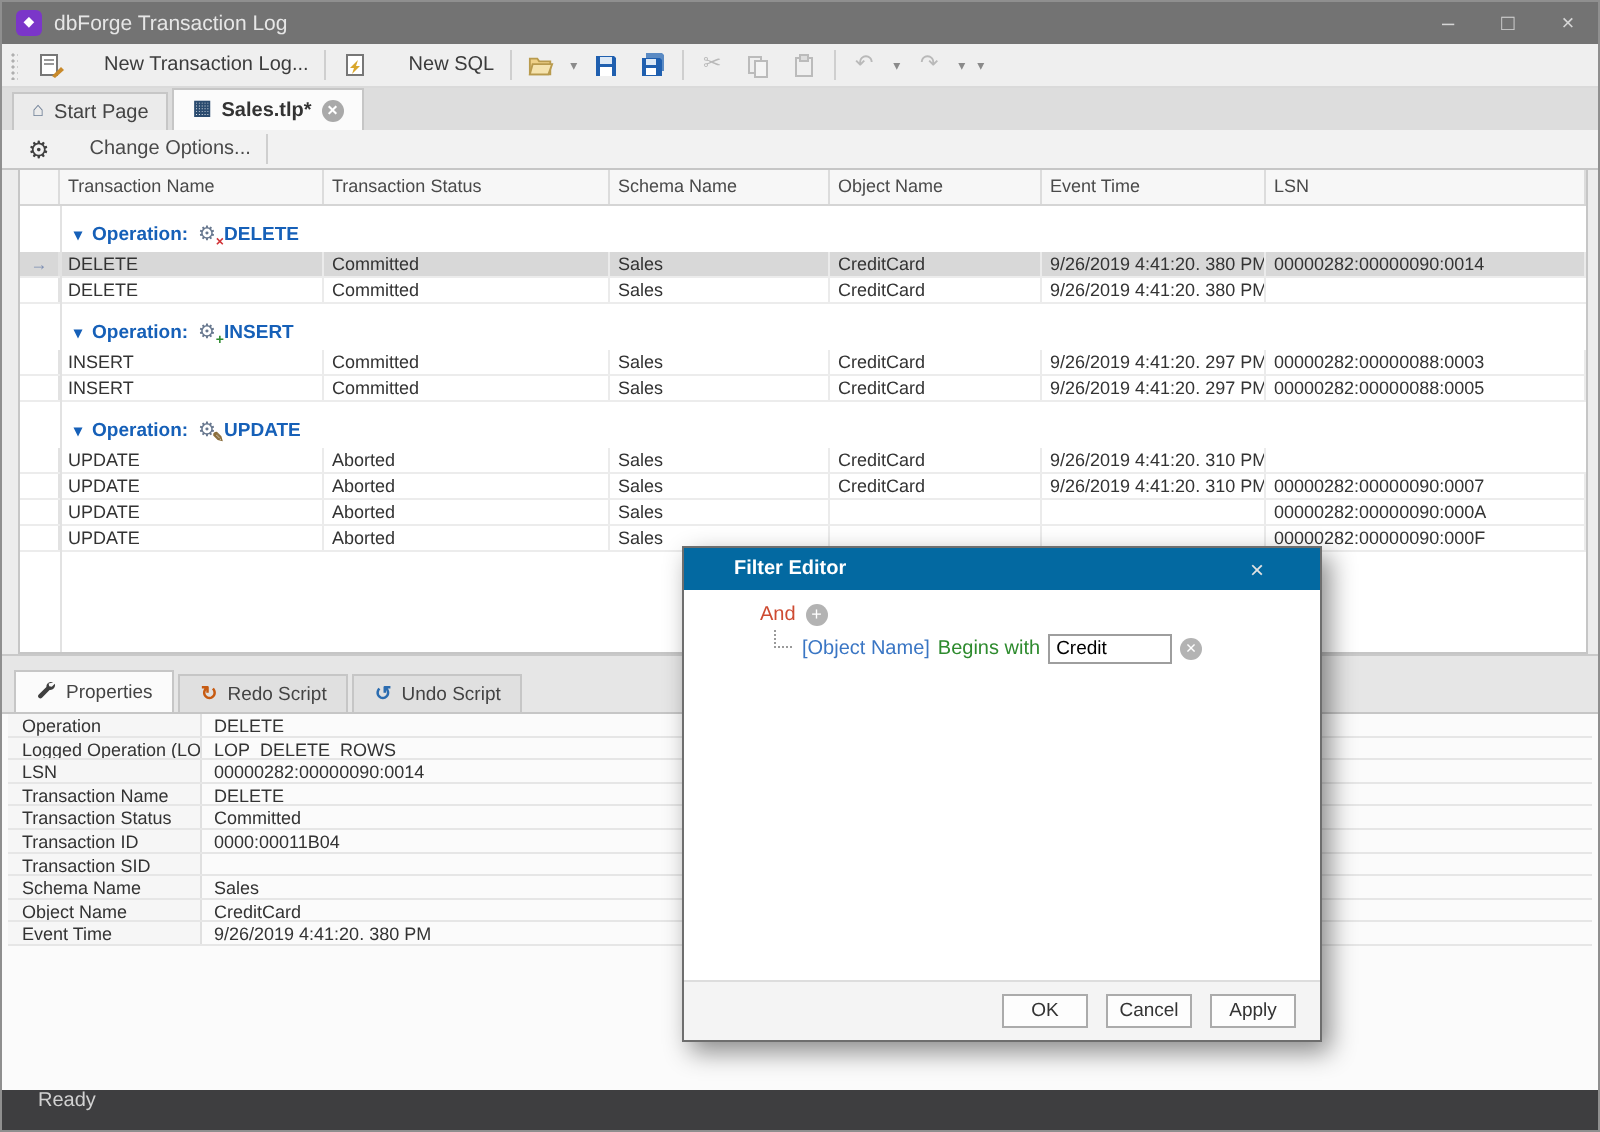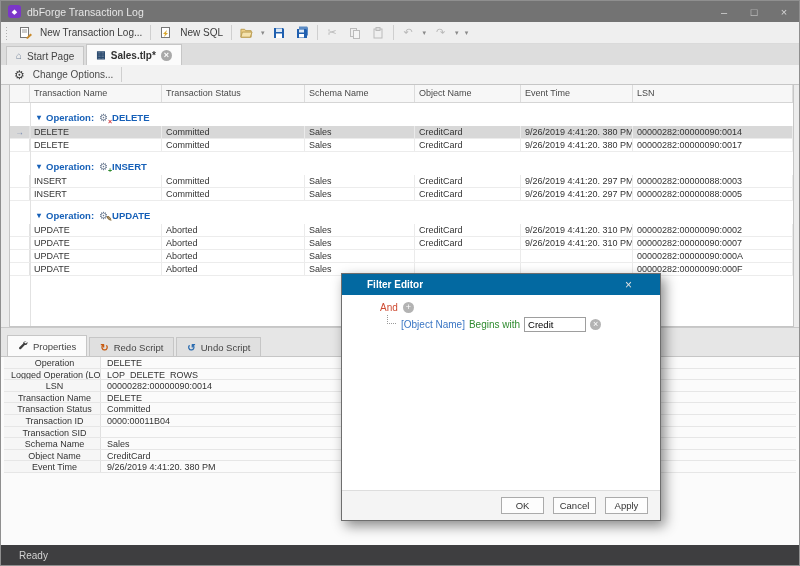--- a/index.html
+++ b/index.html
@@ -19,21 +19,21 @@
   
   .menubar { height:18px; background:#3E3E40; display:flex; align-items:center; flex:0 0 18px; padding-left:2px; }
   .menu-item { color:#E0E0E0; font-size:10px; padding:0 8px; line-height:18px; }
 
   
   .toolbar { height:22px; background:#EFEFEF; border-bottom:1px solid #DADADA; display:flex;
              align-items:center; flex:0 0 22px; font-size:10px; color:#3c3c3c; }
   .grip { width:4px; height:14px; margin:0 5px 0 4px;
           background-image:radial-gradient(circle, #AFAFAF 35%, transparent 40%);
           background-size:3px 3px; }
-  .tb-btn { display:flex; align-items:center; gap:8px; padding:0 5px; height:20px; }
+  .tb-btn { display:flex; align-items:center; gap:20px; padding:0 5px; height:20px; }
   .tb-sep { width:1px; height:15px; background:#CFCFCF; margin:0 3px; }
   .tb-ico { width:13px; height:13px; display:inline-flex; align-items:center; justify-content:center; }
   .glyph { font-size:11px; line-height:1; }
   .disabled { color:#B9B9B9; }
   .caret { font-size:7px; color:#8a8a8a; padding:0 3px; }
 
   
   .tabstrip { height:21px; background:#DDDDDD; display:flex; align-items:flex-end; flex:0 0 21px; padding-left:5px; }
   .doc-tab { display:flex; align-items:center; gap:5px; height:19px; padding:0 9px;
              background:#EBEBEB; border:1px solid #C6C6C6; border-bottom:none; font-size:10px; color:#444; margin-right:2px; }
@@ -78,26 +78,26 @@
   .panel-tab { display:flex; align-items:center; gap:5px; height:19px; padding:0 10px;
                background:#E0E0E0; border:1px solid #C6C6C6; border-bottom:none; font-size:9.5px;
                color:#444; margin-right:2px; }
   .panel-tab.active { height:21px; background:#FBFBFB; }
   .redo-glyph { color:#C75B12; font-weight:bold; font-size:10px; }
   .undo-glyph { color:#2B6CB0; font-weight:bold; font-size:10px; }
   .panel-content { flex:1; background:#FBFBFB; border-top:1px solid #C6C6C6; overflow:hidden; }
   .props-grid { margin:0 3px; }
   .prop-row { display:flex; height:11.6px; font-size:9px; border-bottom:1px solid #E6E6E6; color:#333; }
   .prop-label { width:97px; flex:0 0 97px; padding:1px 2px 0 7px; background:#F6F6F6;
-                border-right:1px solid #E0E0E0; white-space:nowrap; overflow:hidden;text-align:center; }
+                border-right:1px solid #E0E0E0; white-space:nowrap; overflow:hidden; }
   .prop-value { flex:1; padding:1px 0 0 6px; white-space:nowrap; overflow:hidden; }
 
   
   .statusbar { height:20px; flex:0 0 20px; background:#3E3E40; color:#D2D2D2; font-size:10px;
-               display:flex; align-items:center; padding-left:18px; }
+               display:flex; padding-left:18px; }
 
   
   .dialog { position:absolute; left:340px; top:272px; width:320px; height:248px; background:#fff;
             border:1px solid #6e6e6e; box-shadow:4px 5px 12px rgba(0,0,0,0.45); display:flex;
             flex-direction:column; z-index:10; }
   .dlg-title { height:21px; flex:0 0 21px; background:#0369a1; color:#fff; font-size:10px;
                font-weight:bold; display:flex; align-items:center; padding:0 25px; }
   .dlg-close { margin-left:auto; color:#E2E2E2; font-size:12px; font-weight:normal; padding:0 3px; }
   .dlg-body { flex:1; padding:7px 26px; font-size:10px;margin-left:12px; }
   .op-row { display:flex; align-items:center; gap:5px; }
@@ -263,21 +263,20 @@
           <div class="dr-cell c4">9/26/2019 4:41:20. 380 PM</div>
           <div class="dr-cell c5">00000282:00000090:0014</div>
         </div>
         <div class="data-row">
           <div class="dr-gutter"></div>
           <div class="dr-cell c0">DELETE</div>
           <div class="dr-cell c1">Committed</div>
           <div class="dr-cell c2">Sales</div>
           <div class="dr-cell c3">CreditCard</div>
           <div class="dr-cell c4">9/26/2019 4:41:20. 380 PM</div>
-          <div class="dr-cell c5">00000282:00000090:0017</div>
         </div>
         <div class="group-row">
           <span class="chev">▾</span>
           <span class="glabel">Operation:</span>
           <span class="gear-ico">⚙<i class="gear-badge badge-insert">+</i></span>
           <span>INSERT</span>
         </div>
         <div class="data-row">
           <div class="dr-gutter"></div>
           <div class="dr-cell c0">INSERT</div>
@@ -302,21 +301,20 @@
           <span class="gear-ico">⚙<i class="gear-badge badge-update">✎</i></span>
           <span>UPDATE</span>
         </div>
         <div class="data-row">
           <div class="dr-gutter"></div>
           <div class="dr-cell c0">UPDATE</div>
           <div class="dr-cell c1">Aborted</div>
           <div class="dr-cell c2">Sales</div>
           <div class="dr-cell c3">CreditCard</div>
           <div class="dr-cell c4">9/26/2019 4:41:20. 310 PM</div>
-          <div class="dr-cell c5">00000282:00000090:0002</div>
         </div>
         <div class="data-row">
           <div class="dr-gutter"></div>
           <div class="dr-cell c0">UPDATE</div>
           <div class="dr-cell c1">Aborted</div>
           <div class="dr-cell c2">Sales</div>
           <div class="dr-cell c3">CreditCard</div>
           <div class="dr-cell c4">9/26/2019 4:41:20. 310 PM</div>
           <div class="dr-cell c5">00000282:00000090:0007</div>
         </div>

